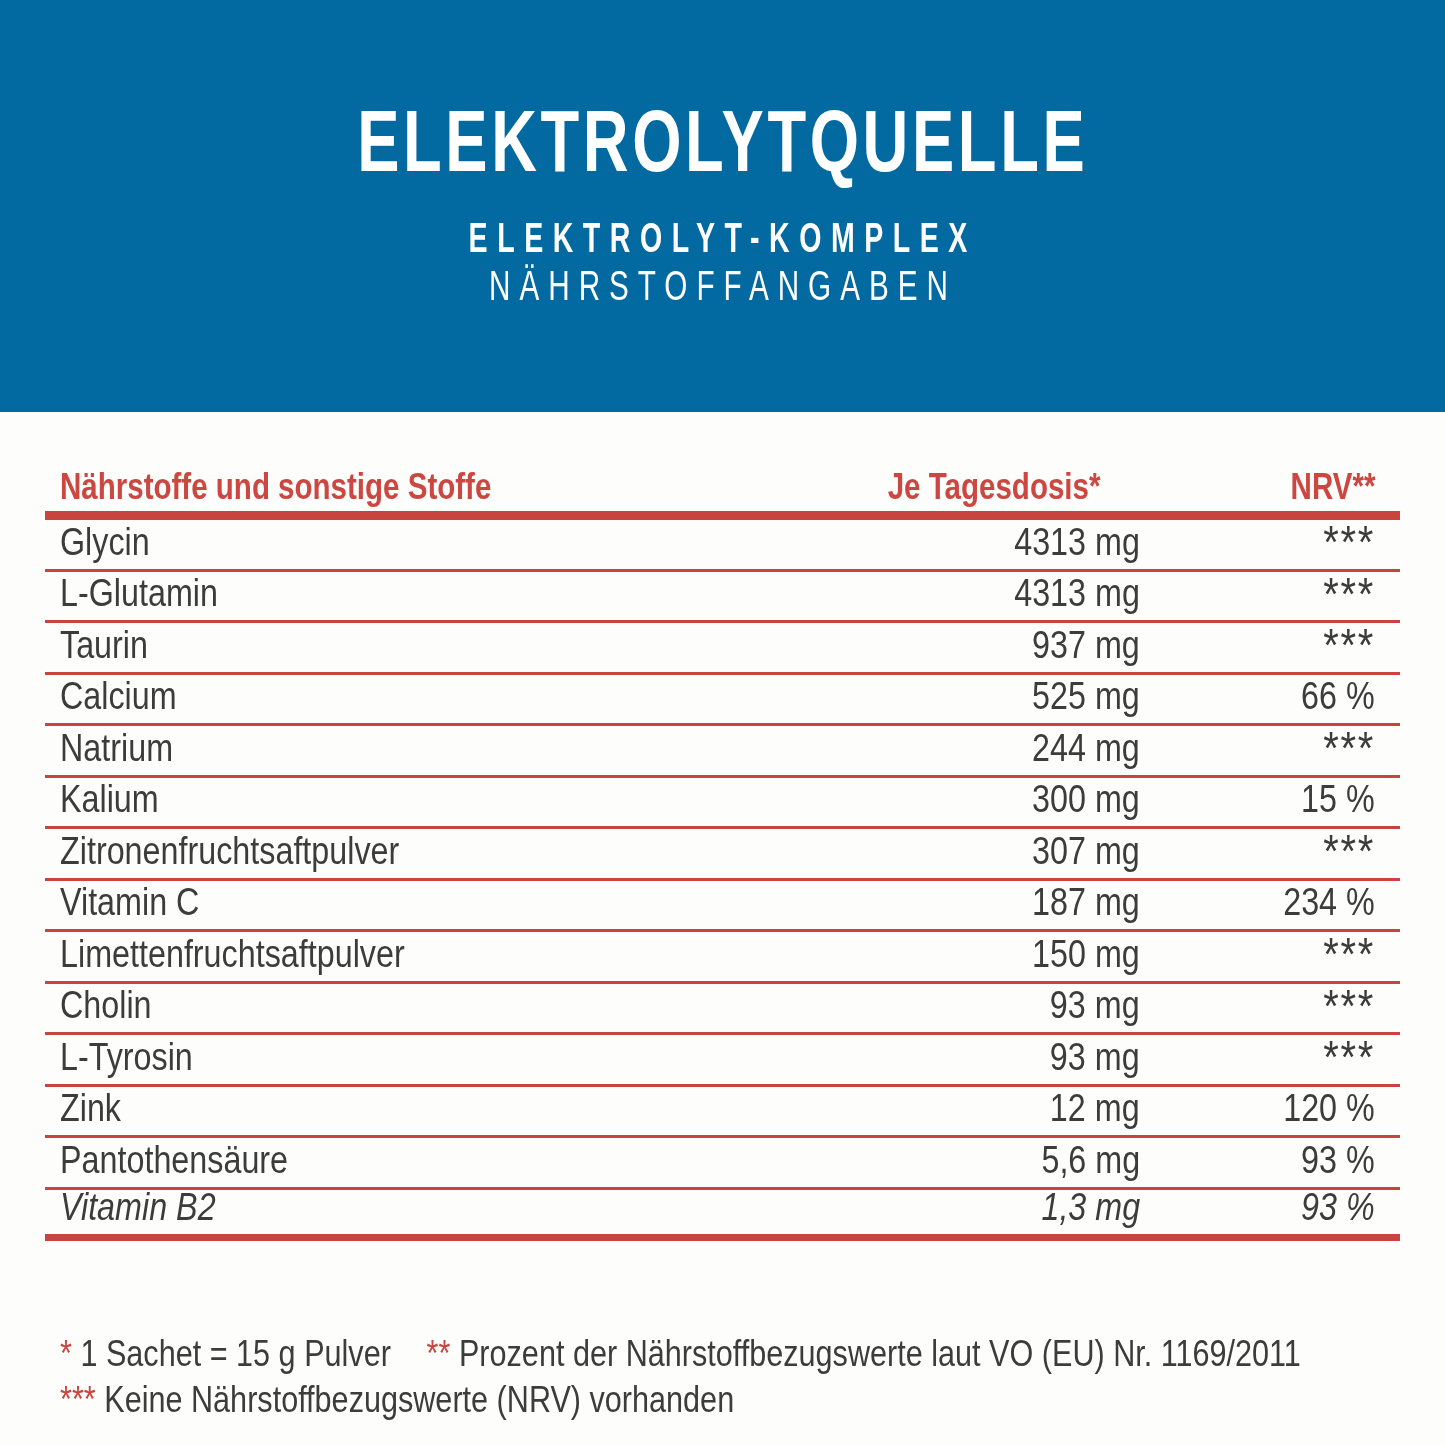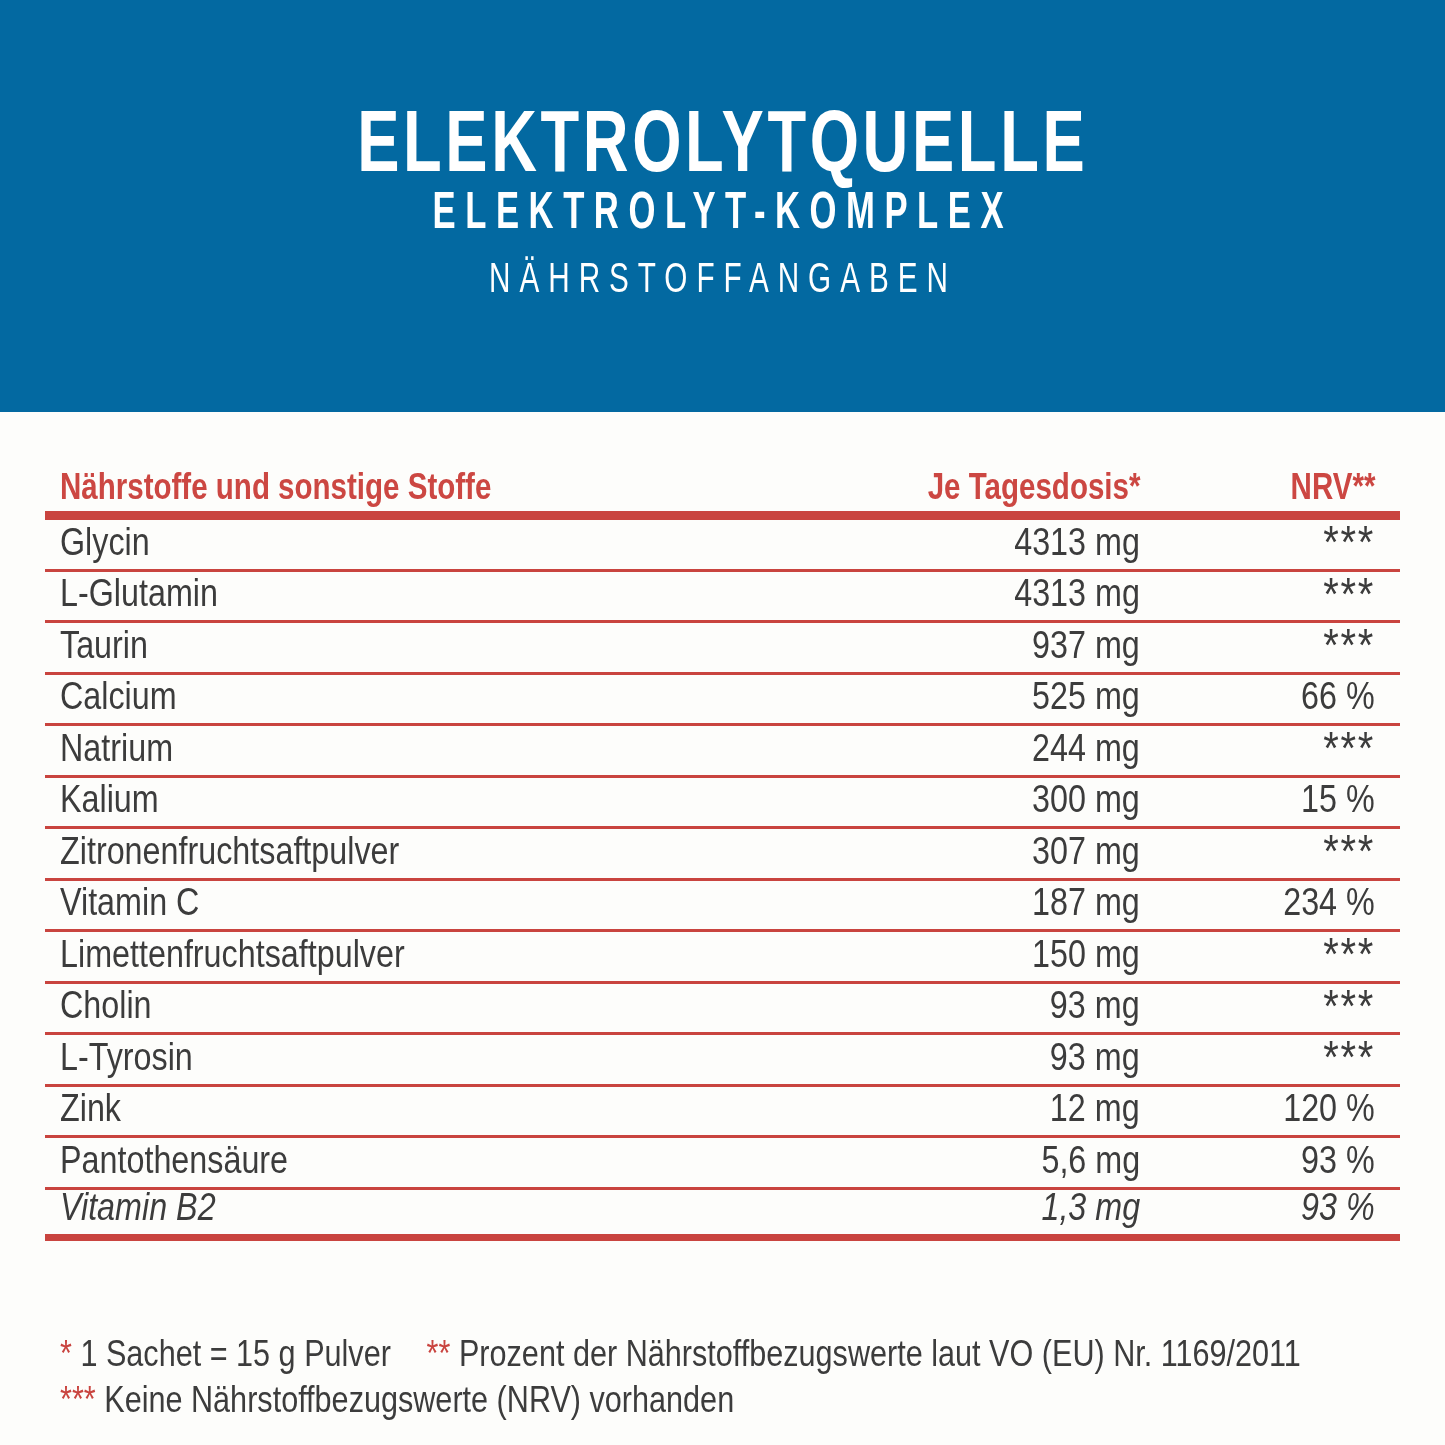--- a/index.html
+++ b/index.html
@@ -16,37 +16,37 @@
   }
   .cx{display:inline-block;white-space:nowrap;}
   .cx-c{transform-origin:50% 50%;}
   .cx-l{transform-origin:0 50%;}
   .cx-r{transform-origin:100% 50%;}
   .banner-title{
     margin-top:97px;font-size:88px;line-height:88px;font-weight:bold;color:#FFFFFF;
   }
   .banner-title .cx{transform:scaleX(0.72);letter-spacing:5px;}
   .banner-sub1{
-    margin-top:4px;font-size:51px;line-height:43px;font-weight:bold;color:#FFFFFF;
+    margin-top:31px;font-size:42px;line-height:43px;font-weight:bold;color:#FFFFFF;
   }
   .banner-sub1 .cx{transform:scaleX(0.68);letter-spacing:14px;}
   .banner-sub2{
-    margin-top:24px;font-size:43px;line-height:43px;font-weight:normal;color:#FFFFFF;
+    margin-top:5px;font-size:43px;line-height:43px;font-weight:normal;color:#FFFFFF;
   }
   .banner-sub2 .cx{transform:scaleX(0.69);letter-spacing:13px;}
 
   
   .ntable{
     position:absolute;left:45px;top:445px;width:1355px;
   }
   .thead{
     display:flex;align-items:flex-end;height:60px;
     border-bottom:9px solid #C9443F;
     padding-bottom:6px;box-sizing:content-box;
-    color:#CC4742;font-weight:bold;font-size:36px;line-height:36px;
+    color:#CC4742;font-weight:bold;font-size:36px;line-height:36px;gap:40px;
   }
   .c-name{flex:1 1 auto;padding-left:15px;text-align:left;min-width:0;}
   .c-dose{flex:0 0 500px;text-align:right;}
   .c-nrv{flex:0 0 260px;text-align:right;padding-right:25px;box-sizing:border-box;}
   .thead .cx{transform:scaleX(0.82);}
   .row{
     display:flex;align-items:flex-end;height:51.5px;box-sizing:border-box;
     border-bottom:3px solid #C9443F;
     font-size:38px;line-height:38px;color:#3C3C3C;
   }

